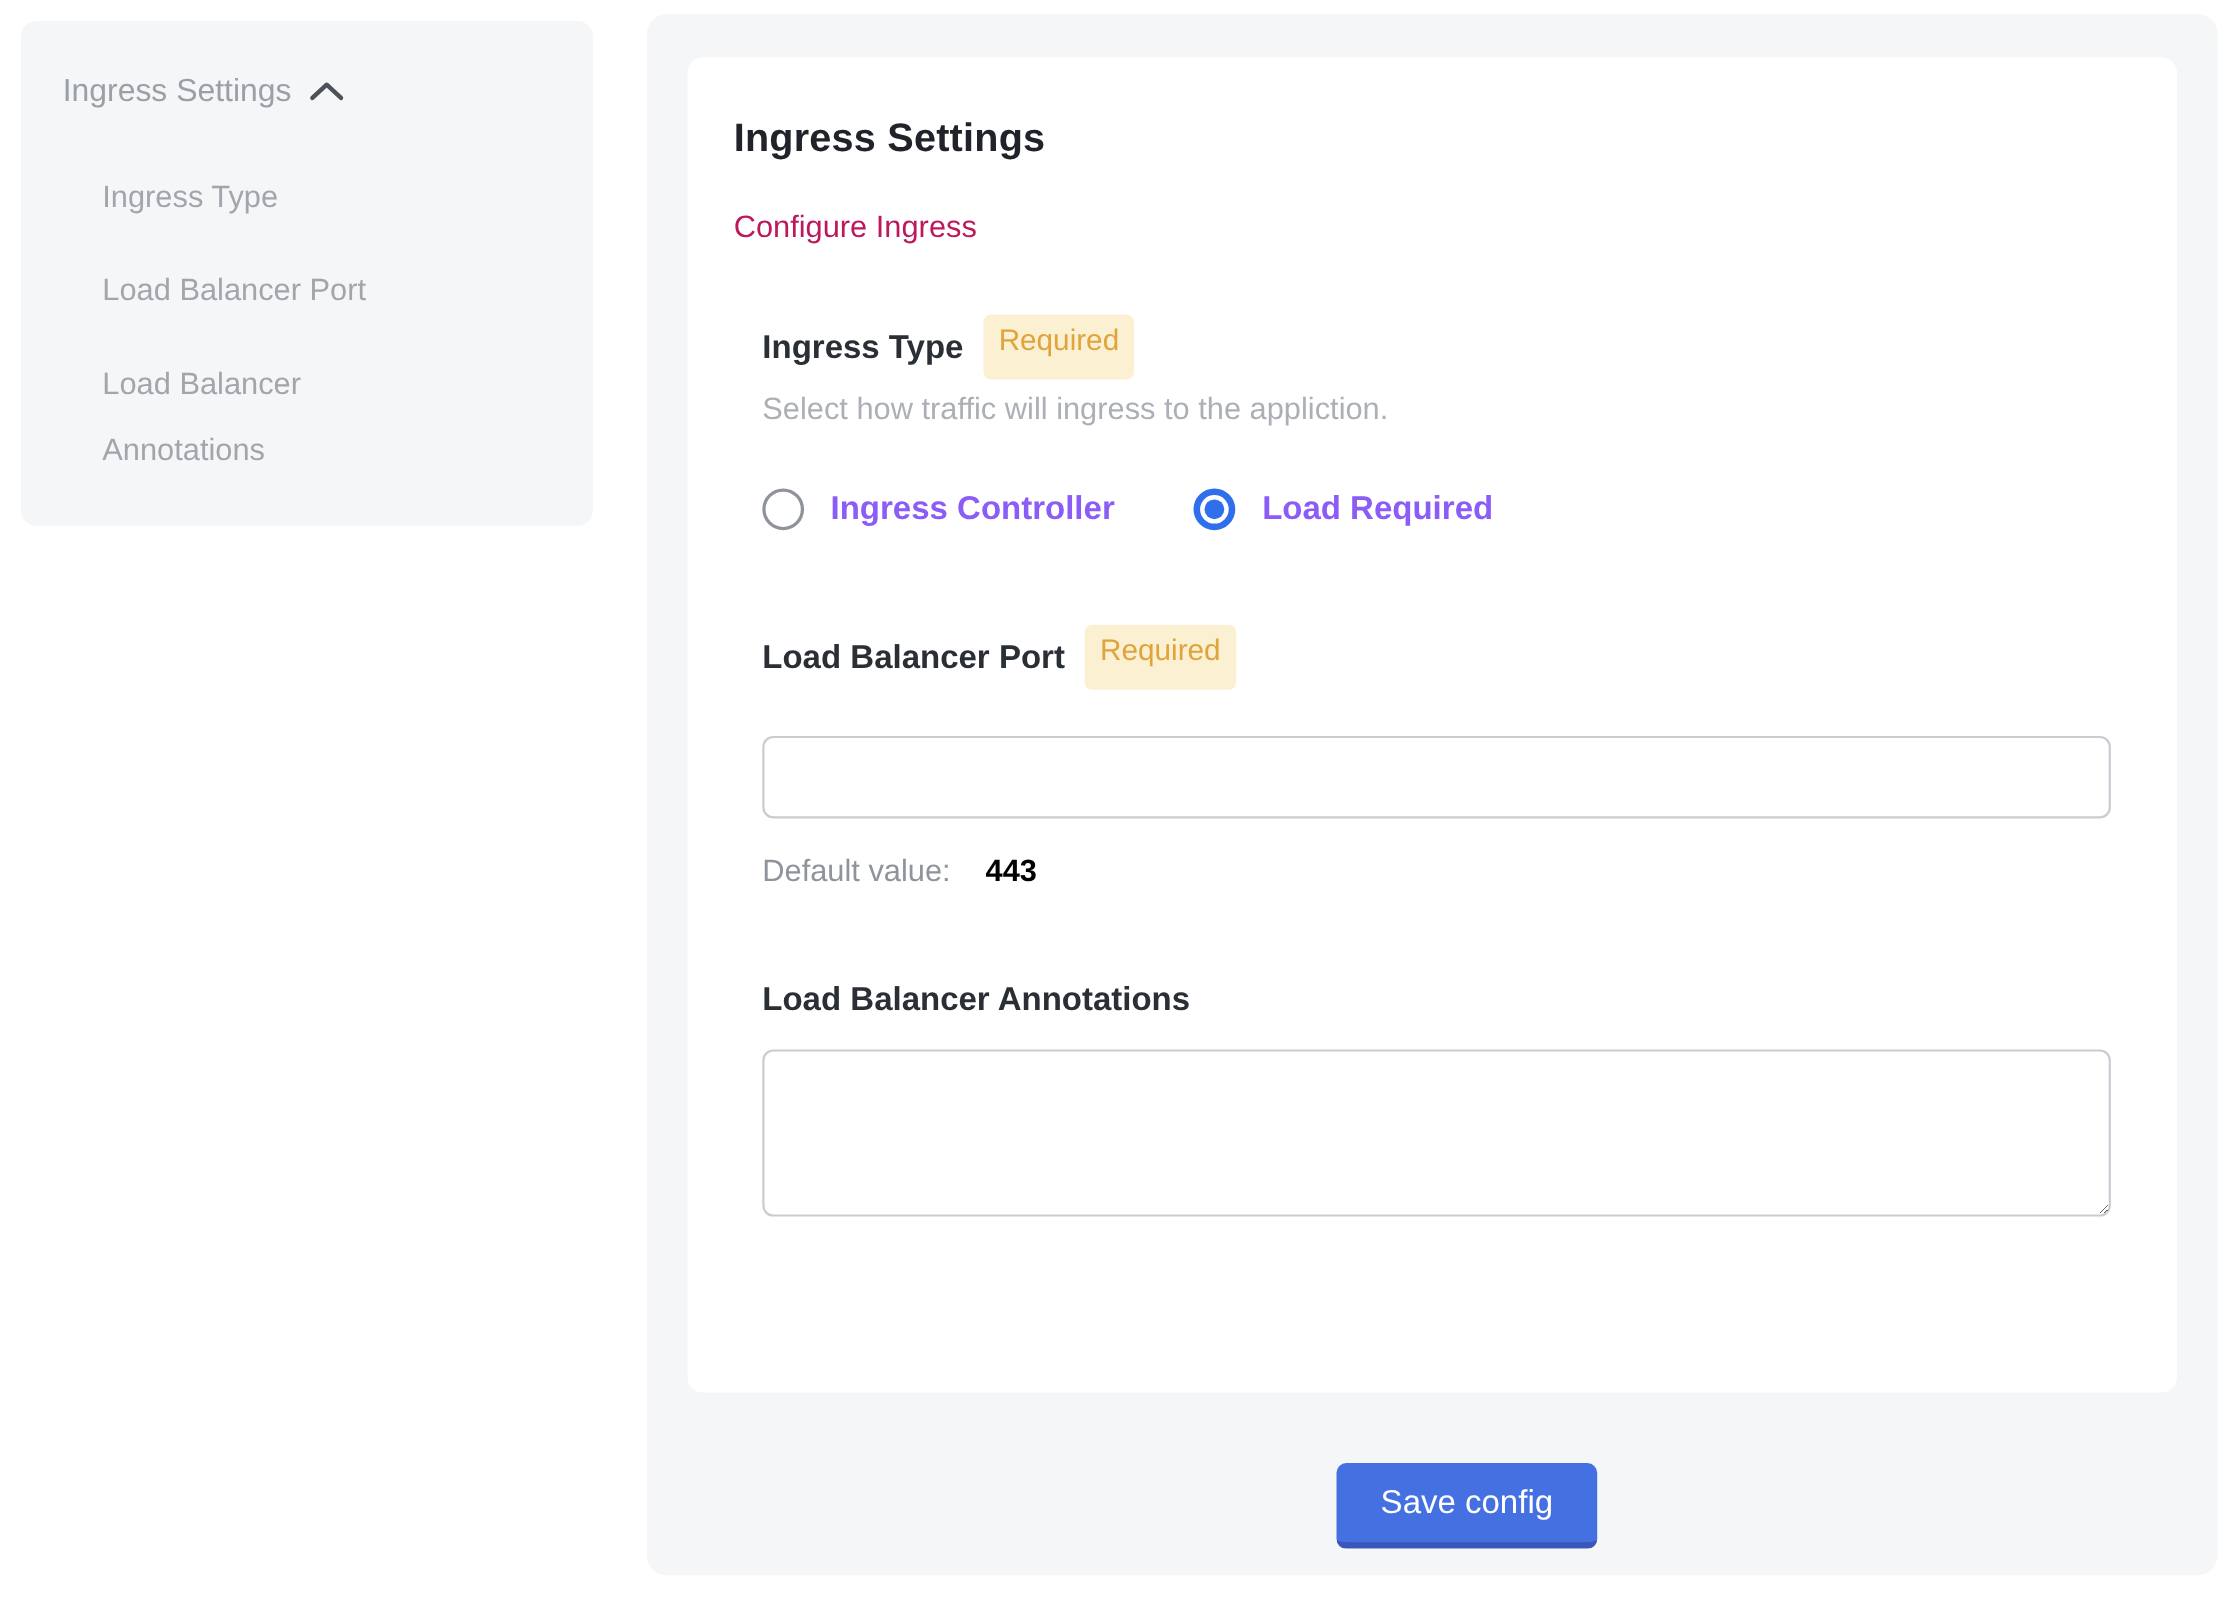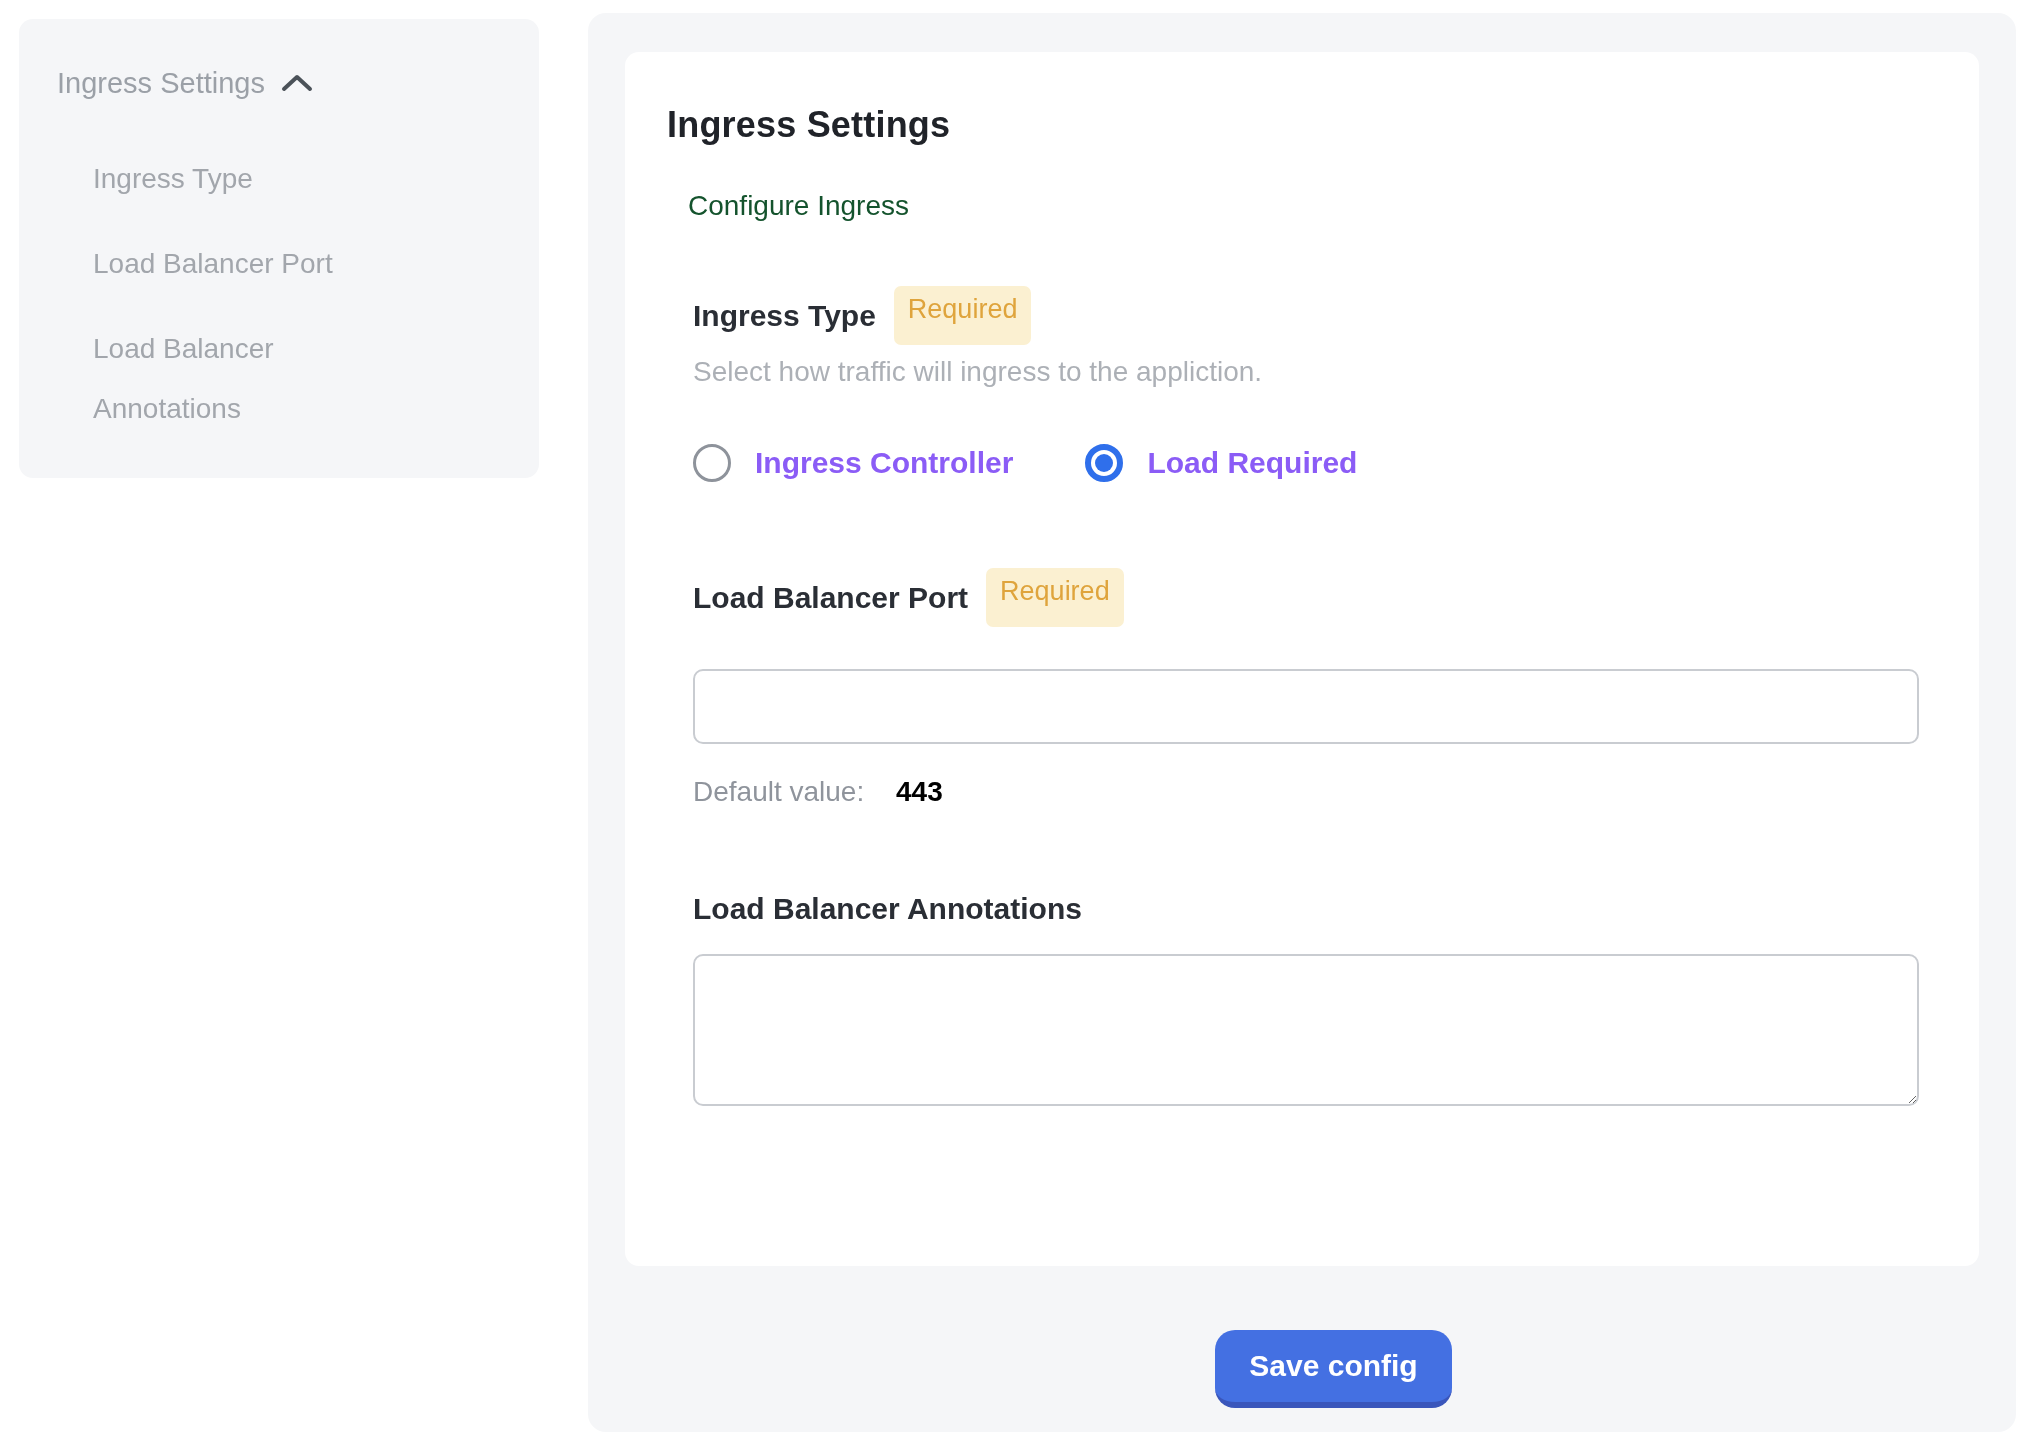--- a/index.html
+++ b/index.html
@@ -16,21 +16,21 @@
   .sidebar-nav li { font-size:28px; color:#A2A6AC; line-height:60px;
                     margin-bottom:25px; max-width:330px; cursor:pointer; }
 
   
   .panel { position:absolute; left:588px; top:13px; width:1428px; height:1419px;
            background:#F5F6F8; border-radius:18px; }
   .card  { position:absolute; left:37px; top:39px; width:1354px; height:1214px;
            background:#ffffff; border-radius:14px; padding:52px 60px 0 42px; }
 
   .card h1 { font-size:36px; font-weight:700; color:#202329; letter-spacing:.2px; }
-  .subtitle { margin-top:44px; font-size:28px; color:#14532d;margin-left:21px; }
+  .subtitle { margin-top:44px; font-size:28px; color:#be185d; }
 
   .section { margin-left:26px; }
   .s1 { margin-top:64px; }
   .s2 { margin-top:86px; }
   .s3 { margin-top:84px; }
 
   .title-row { display:flex; align-items:center; gap:18px; }
   .field-title { font-size:30px; font-weight:600; color:#2A2E35; }
   .badge { background:#FBF0D1; color:#DFA43C; font-size:27px; line-height:1;
            padding:10px 14px 22px; border-radius:7px; }
@@ -52,21 +52,21 @@
   .default-line { margin-top:32px; font-size:28px; color:#8F949C; }
   .default-line b { color:#000000; font-weight:700; margin-left:24px; }
 
   .annotations-area { margin-top:28px; display:block; width:100%; height:152px;
            border:2px solid #C9CCD1; border-radius:10px; background:#fff;
            font-size:28px; padding:14px 20px; color:#2A2E35; outline:none;
            resize:both; font-family:"Liberation Sans","DejaVu Sans",sans-serif; }
 
   .save-btn { position:absolute; left:627px; top:1317px; width:237px; height:78px;
            background:#4470E2; border:none; border-bottom:6px solid #3A56BB;
-           border-radius:20px; color:#ffffff; font-size:30px; font-weight:700;
+           border-radius:9px; color:#ffffff; font-size:30px; font-weight:400;
            font-family:"Liberation Sans","DejaVu Sans",sans-serif; cursor:pointer; }
 </style>
 </head>
 <body>
 
 <aside class="sidebar">
   <div class="sidebar-header">
     <span>Ingress Settings</span>
     <span>
       <svg width="32" height="22" viewBox="0 0 32 22">

